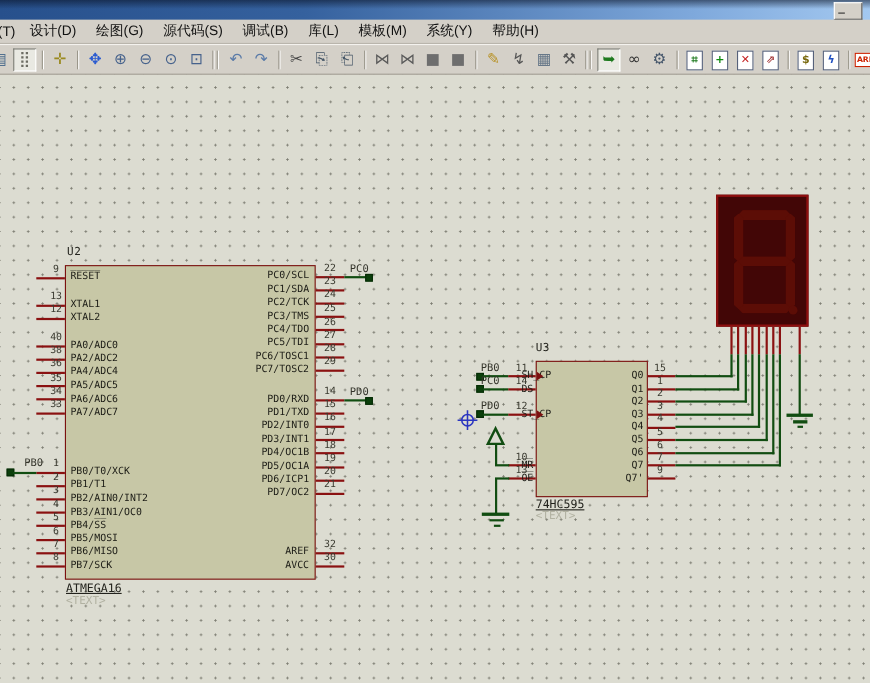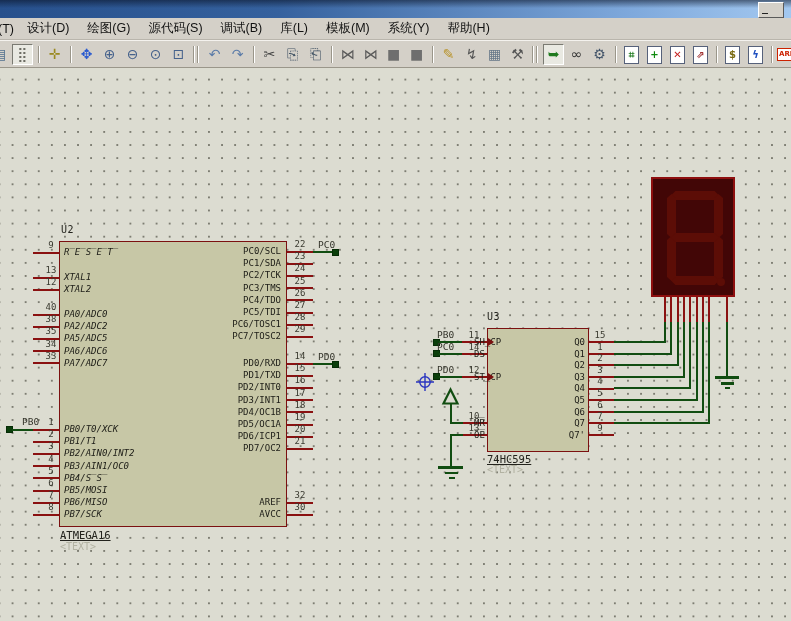--- a/index.html
+++ b/index.html
@@ -52,21 +52,21 @@
   .val{position:absolute;font-size:10.5px;color:#23231d;text-decoration:underline;}
   .ph{position:absolute;font-size:10px;color:#b2b2a2;}
   .pins{position:absolute;}
   .prow{position:relative;}
   .rh12 .prow{height:12.2px;}
   .rh11 .prow{height:11.6px;}
   .pnum{position:absolute;top:-2px;font-size:9px;line-height:9px;color:#3a3a30;width:20px;text-align:center;}
   .pstub{position:absolute;top:8.6px;height:2px;background:#8a1111;}
   .rh11 .pstub{top:8.3px;}
   .pname{position:absolute;top:4px;font-size:9px;line-height:10px;color:#1c1c16;white-space:nowrap;}
-  .pl .pnum{left:8px;}   .pl .pstub{left:0;width:26px;}  .pl .pname{left:31px;font-style:italic;}
+  .pl .pnum{left:8px;}   .pl .pstub{left:0;width:26px;}  .pl .pname{left:31px;}
   .pr .pnum{right:3px;}  .pr .pstub{right:0;width:26px;} .pr .pname{right:32px;}
   .ul3 .pnum{left:2px;}  .ul3 .pstub{left:0;width:25px;} .ul3 .pname{left:12px;}
   .ur3 .pnum{right:4px;} .ur3 .pstub{right:0;width:25px;}.ur3 .pname{right:29px;}
   .seg{position:absolute;}
   .seg.g{background:#114d11;}
   .seg.r{background:#8a1111;}
   .nsq{position:absolute;width:7px;height:7px;background:#0b3f0b;border:1px solid #062c06;box-sizing:border-box;}
   .nlabel{position:absolute;font-size:9.5px;line-height:10px;color:#34342b;white-space:nowrap;}
   .clockmark{position:absolute;width:0;height:0;border-top:4px solid transparent;
     border-bottom:4px solid transparent;border-left:6px solid #7b1010;}
@@ -307,20 +307,25 @@
 
     <div class="prow">
           <span class="pnum">40</span>
           <span class="pstub"></span>
           <span class="pname">PA0/ADC0</span>
         </div>
         <div class="prow">
           <span class="pnum">38</span>
           <span class="pstub"></span>
           <span class="pname">PA2/ADC2</span>
+        </div>
+        <div class="prow">
+          <span class="pnum">36</span>
+          <span class="pstub"></span>
+          <span class="pname">PA4/ADC4</span>
         </div>
         <div class="prow">
           <span class="pnum">35</span>
           <span class="pstub"></span>
           <span class="pname">PA5/ADC5</span>
         </div>
         <div class="prow">
           <span class="pnum">34</span>
           <span class="pstub"></span>
           <span class="pname">PA6/ADC6</span>

